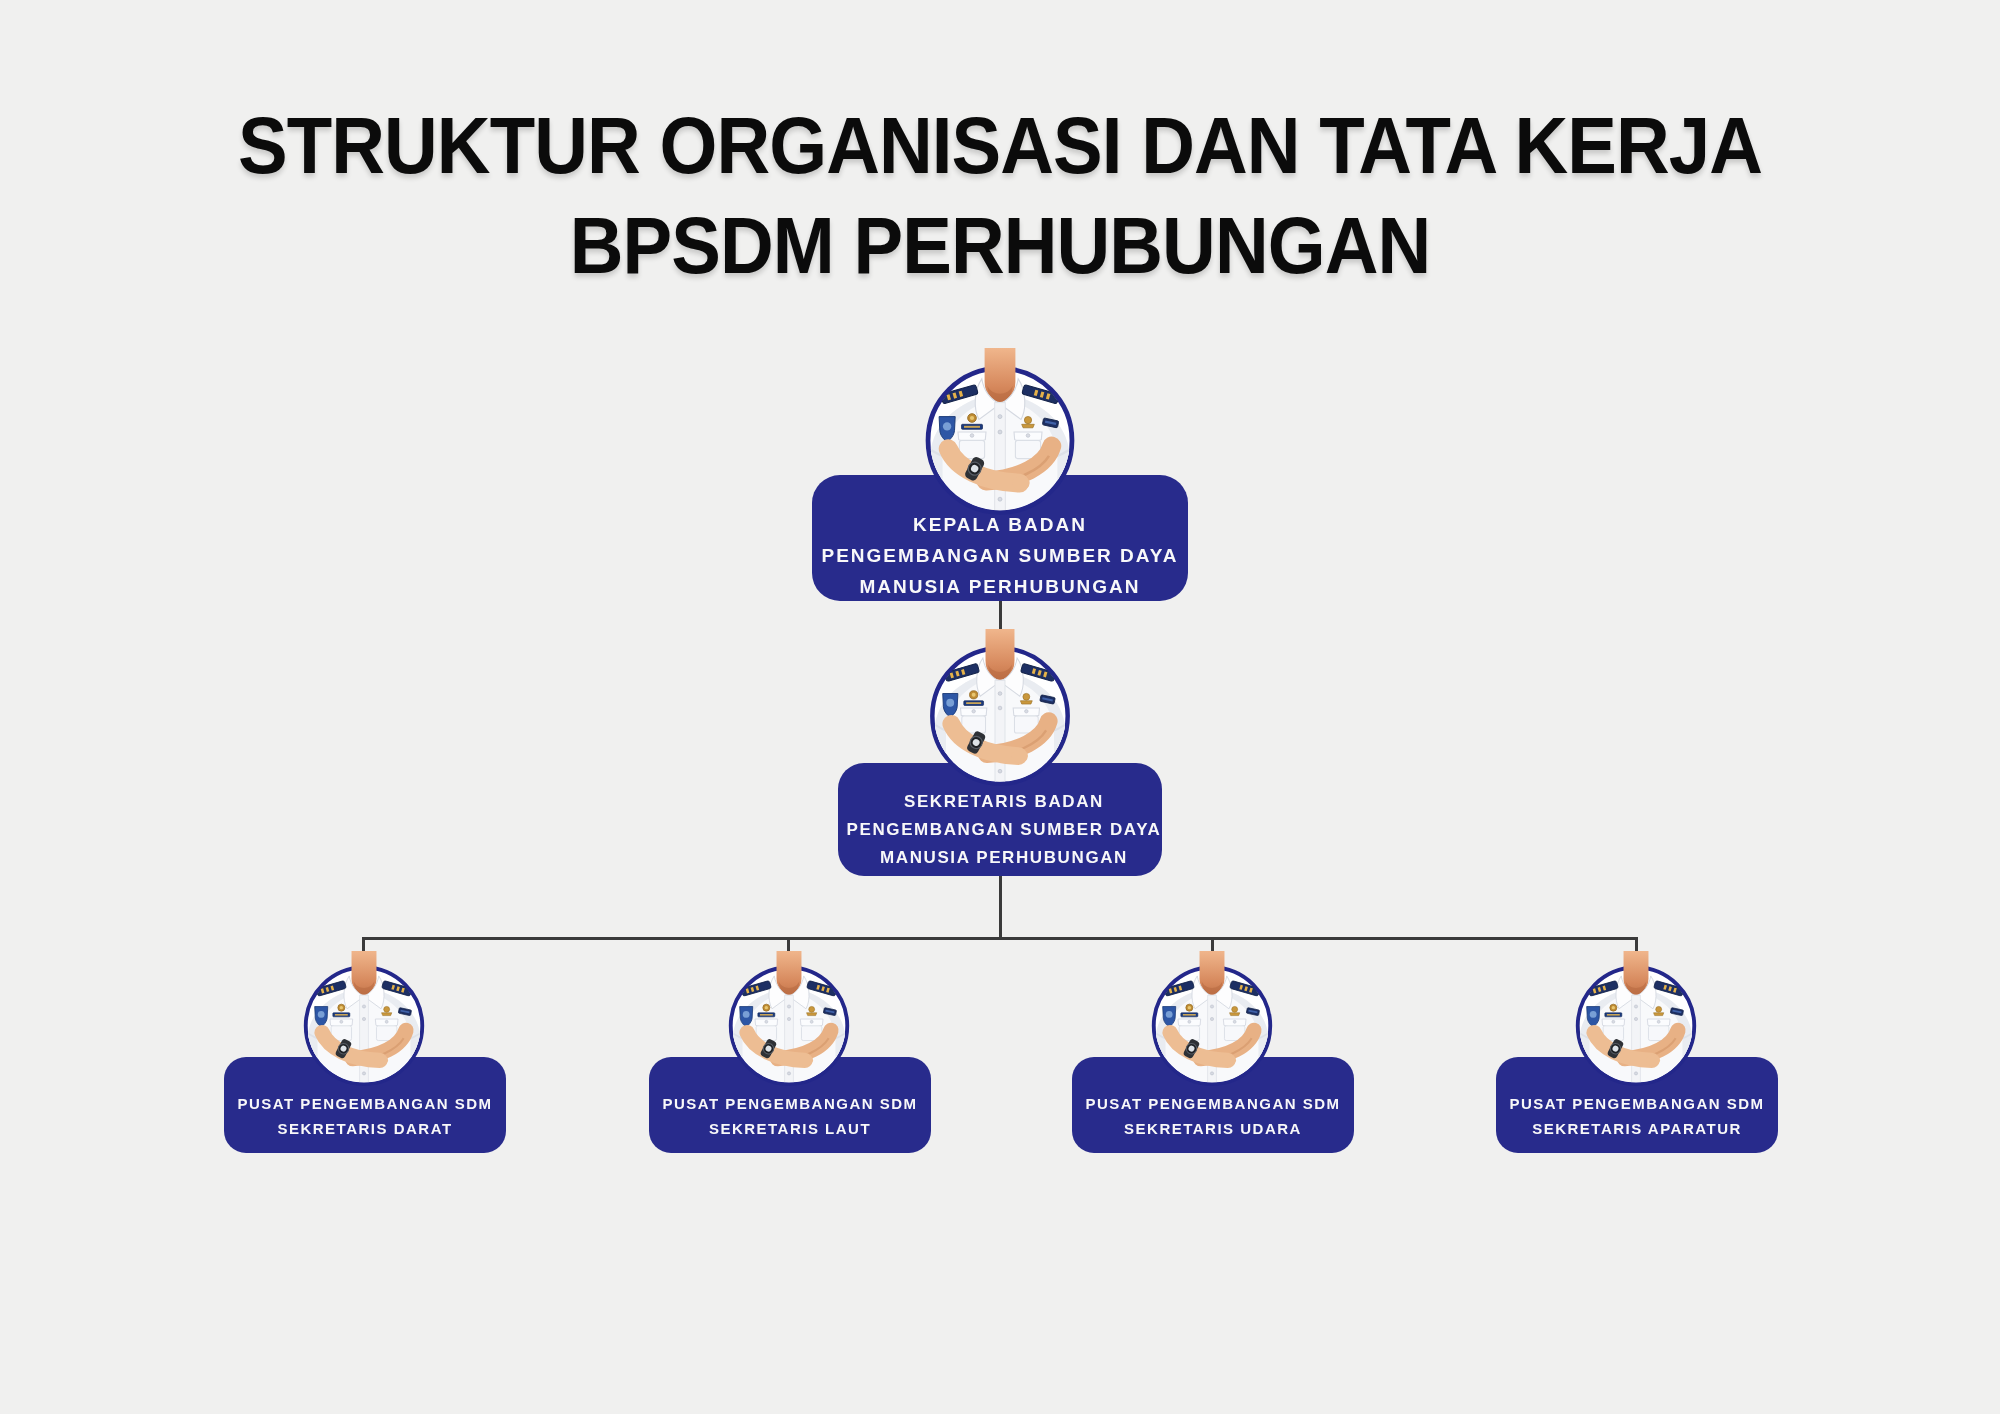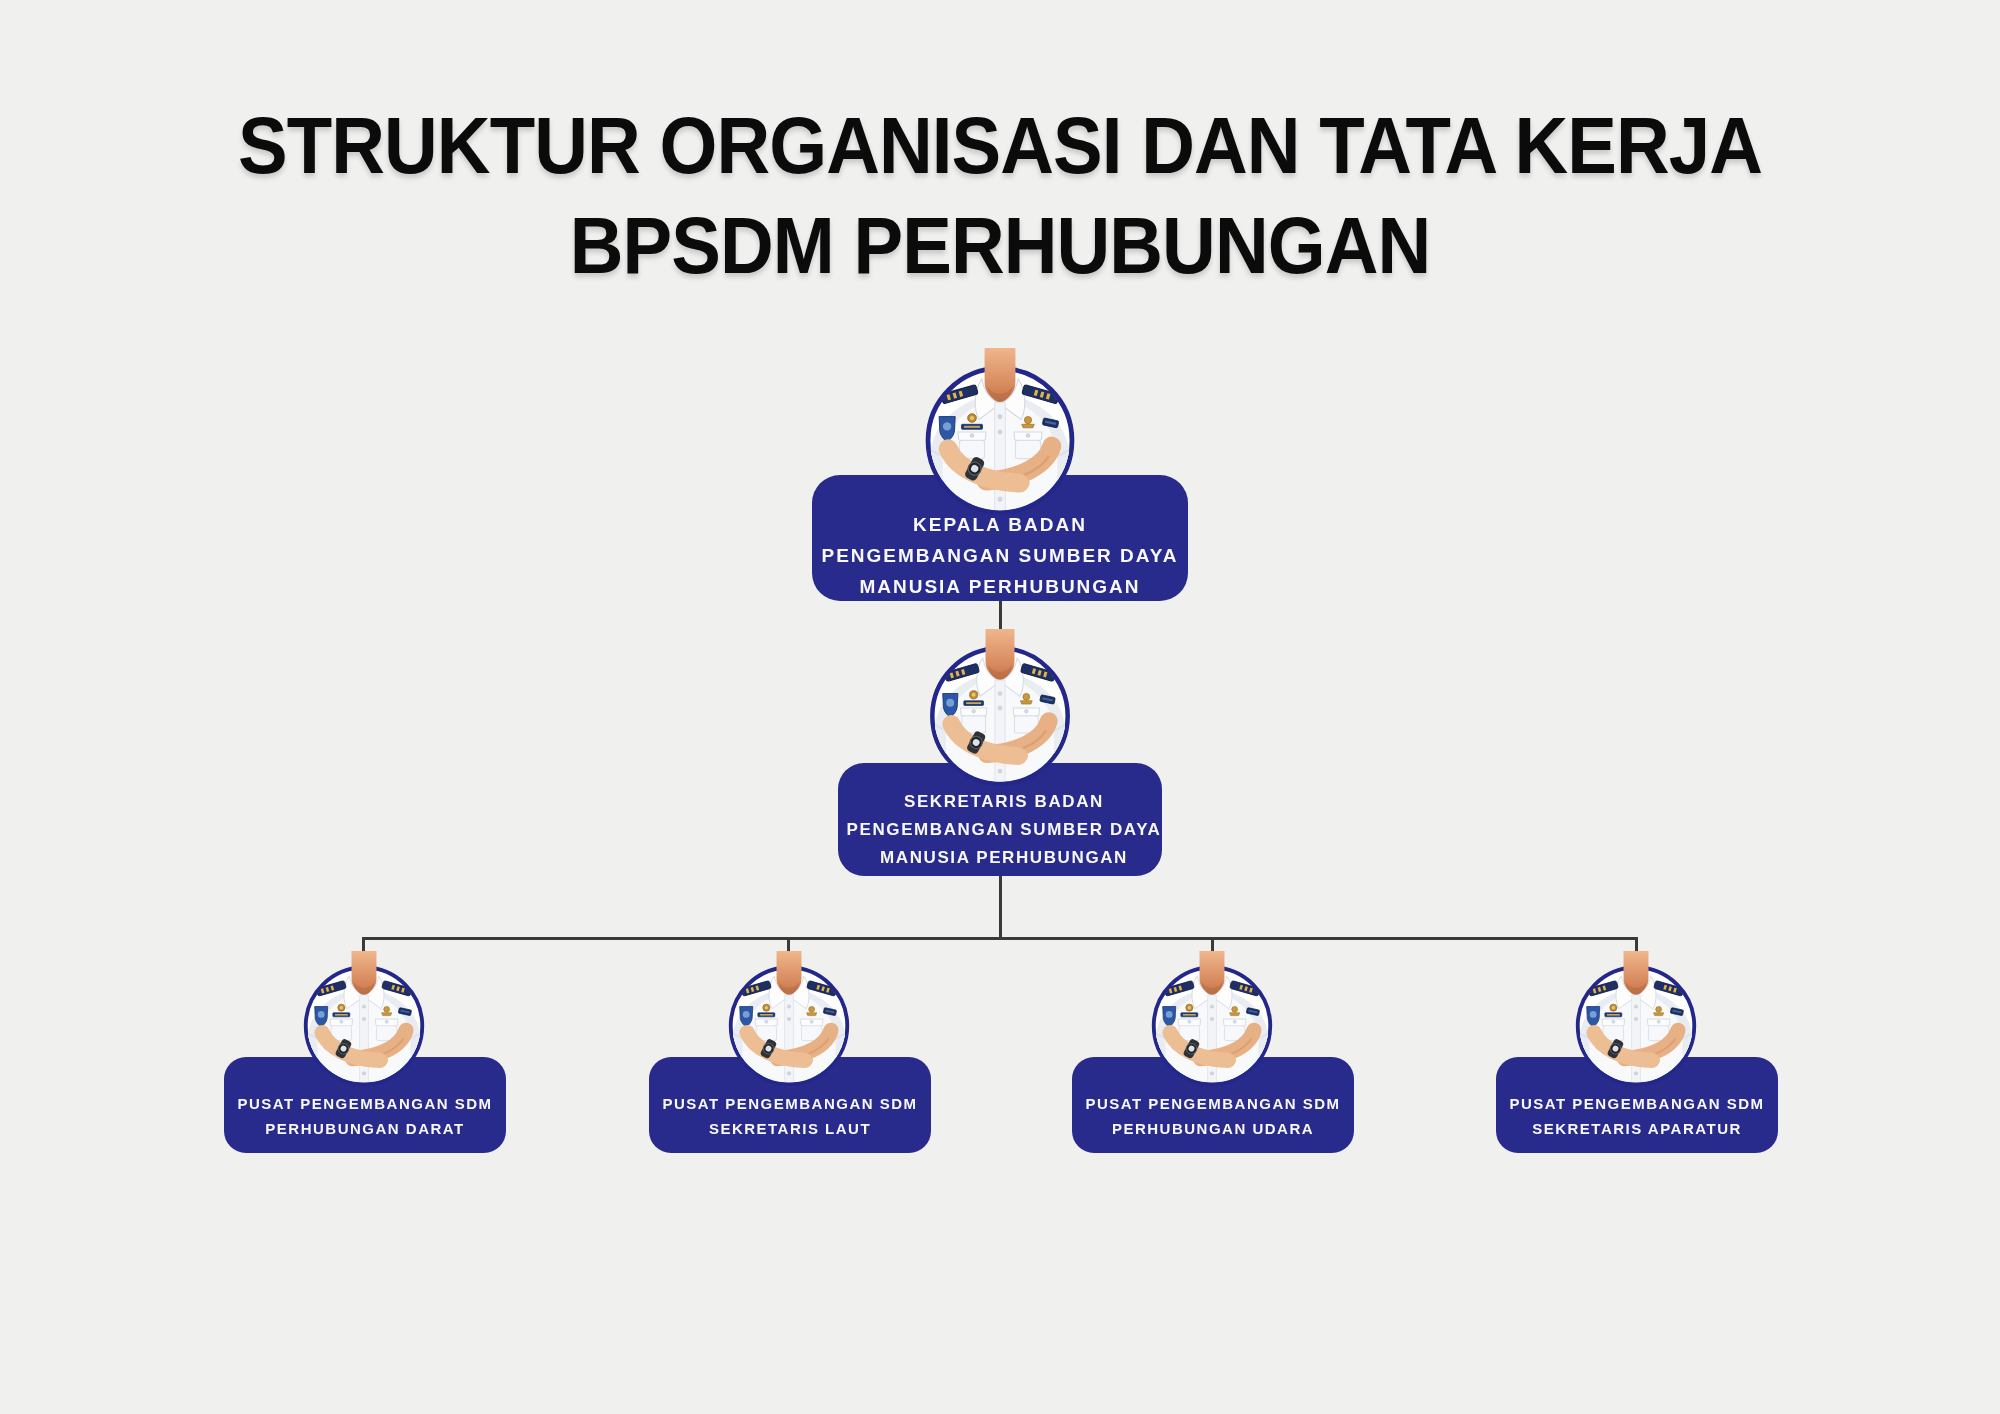--- a/index.html
+++ b/index.html
@@ -177,41 +177,41 @@
     <div class="bline">MANUSIA PERHUBUNGAN</div>
   </div>
   <div class="avatar av-l2">
     <svg viewBox="0 0 120 120">
         <use href="#officer"></use>
       </svg>
   </div>
 
   <div class="nodebox box-l3" style="left:224px;">
     <div class="bline">PUSAT PENGEMBANGAN SDM</div>
-    <div class="bline">PERHUBUNGAN DARAT</div>
+    <div class="bline">SEKRETARIS DARAT</div>
   </div>
   <div class="avatar av-l3" style="left:296px;">
     <svg viewBox="0 0 120 120">
         <use href="#officer"></use>
       </svg>
   </div>
 
   <div class="nodebox box-l3" style="left:649px;">
     <div class="bline">PUSAT PENGEMBANGAN SDM</div>
     <div class="bline">SEKRETARIS LAUT</div>
   </div>
   <div class="avatar av-l3" style="left:721px;">
     <svg viewBox="0 0 120 120">
         <use href="#officer"></use>
       </svg>
   </div>
 
   <div class="nodebox box-l3" style="left:1072px;">
     <div class="bline">PUSAT PENGEMBANGAN SDM</div>
-    <div class="bline">PERHUBUNGAN UDARA</div>
+    <div class="bline">SEKRETARIS UDARA</div>
   </div>
   <div class="avatar av-l3" style="left:1144px;">
     <svg viewBox="0 0 120 120">
         <use href="#officer"></use>
       </svg>
   </div>
 
   <div class="nodebox box-l3" style="left:1496px;">
     <div class="bline">PUSAT PENGEMBANGAN SDM</div>
     <div class="bline">SEKRETARIS APARATUR</div>

